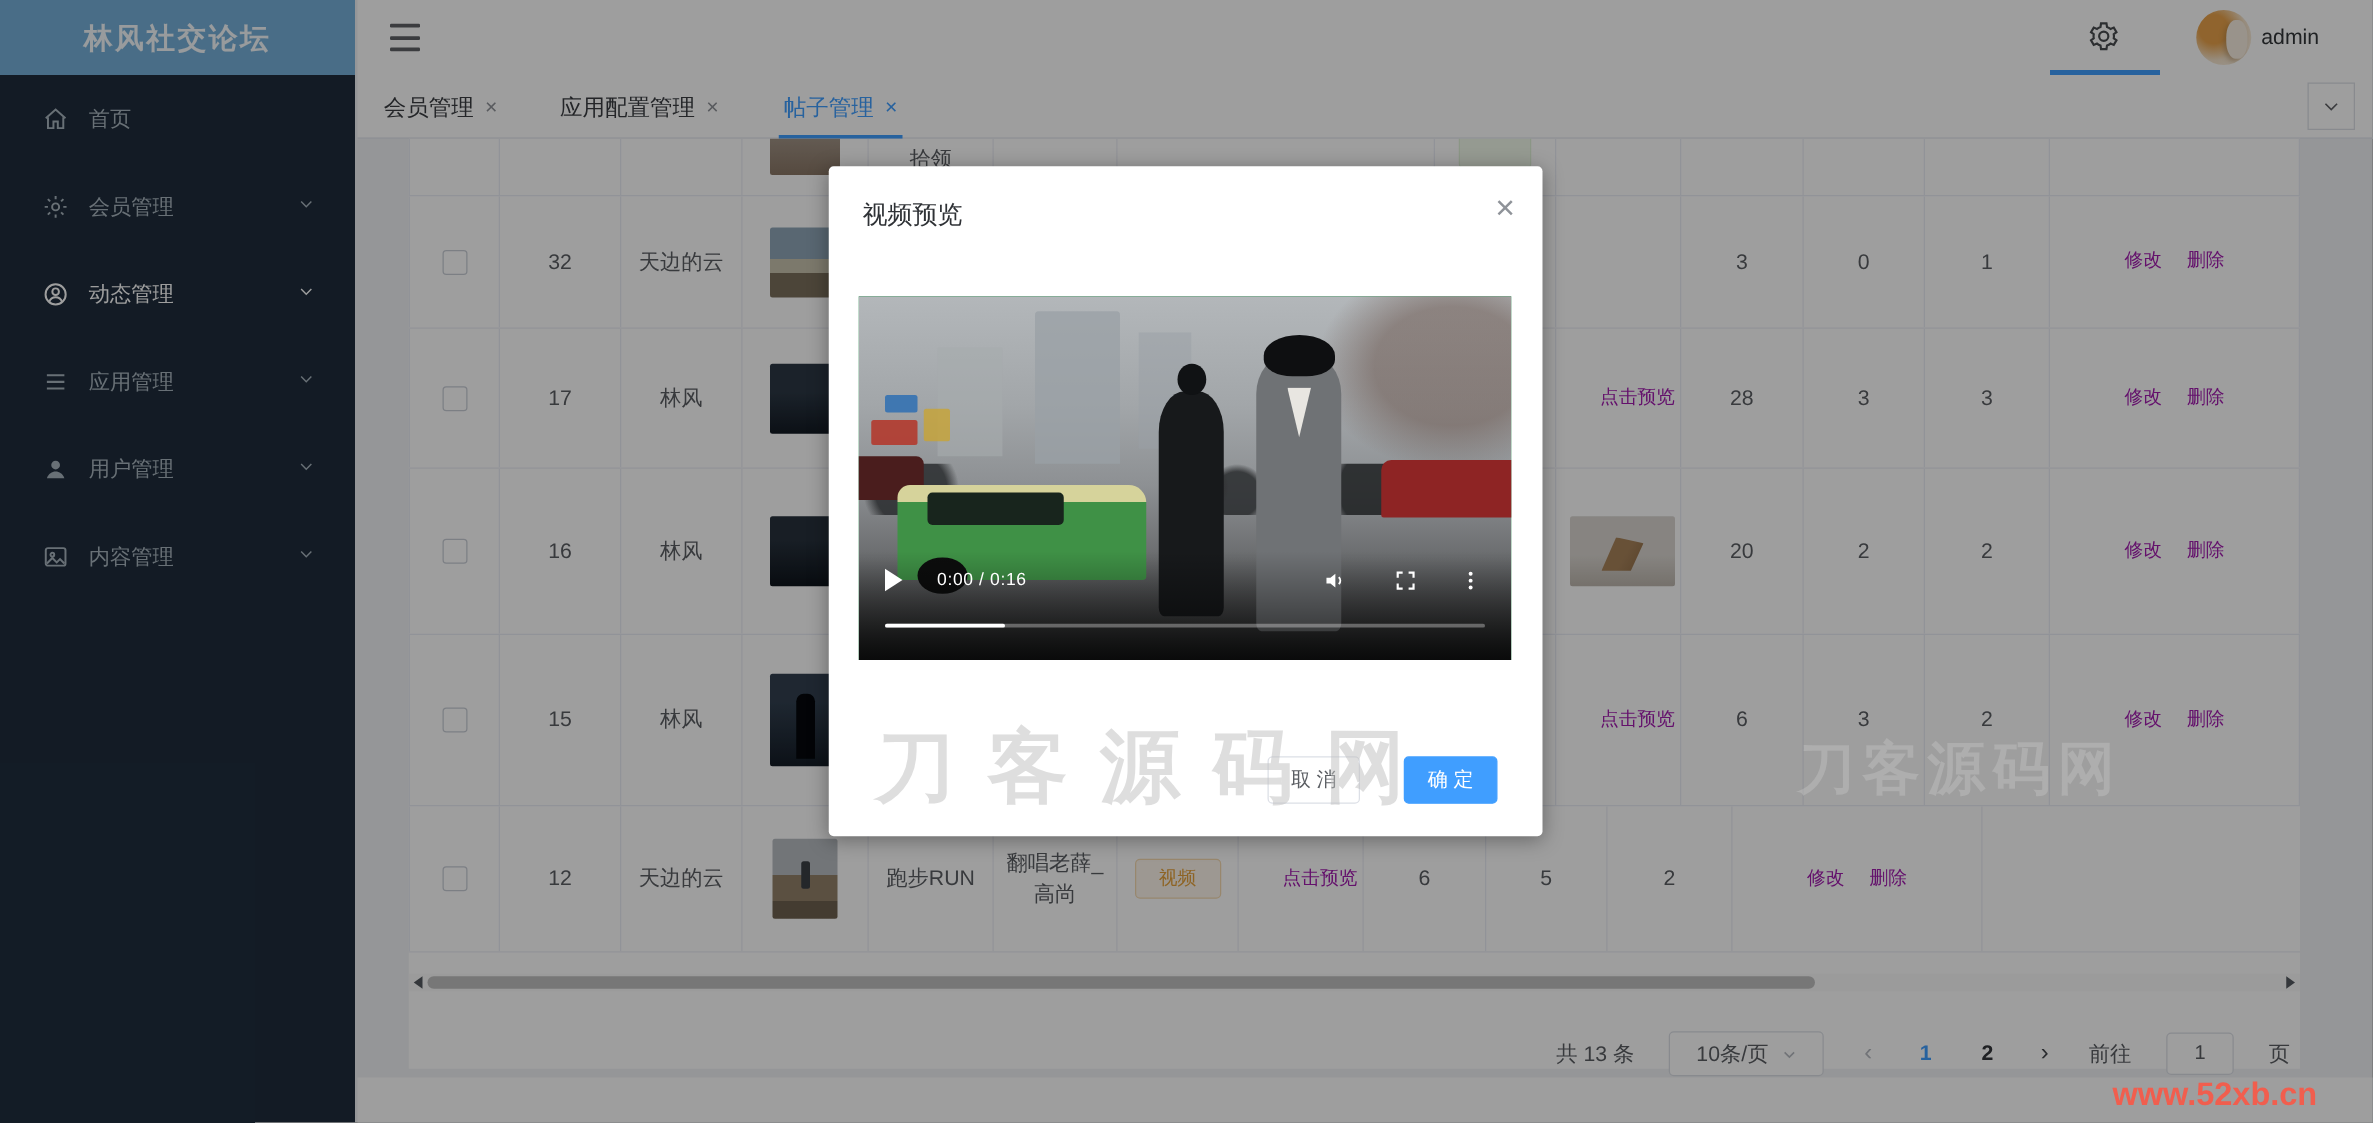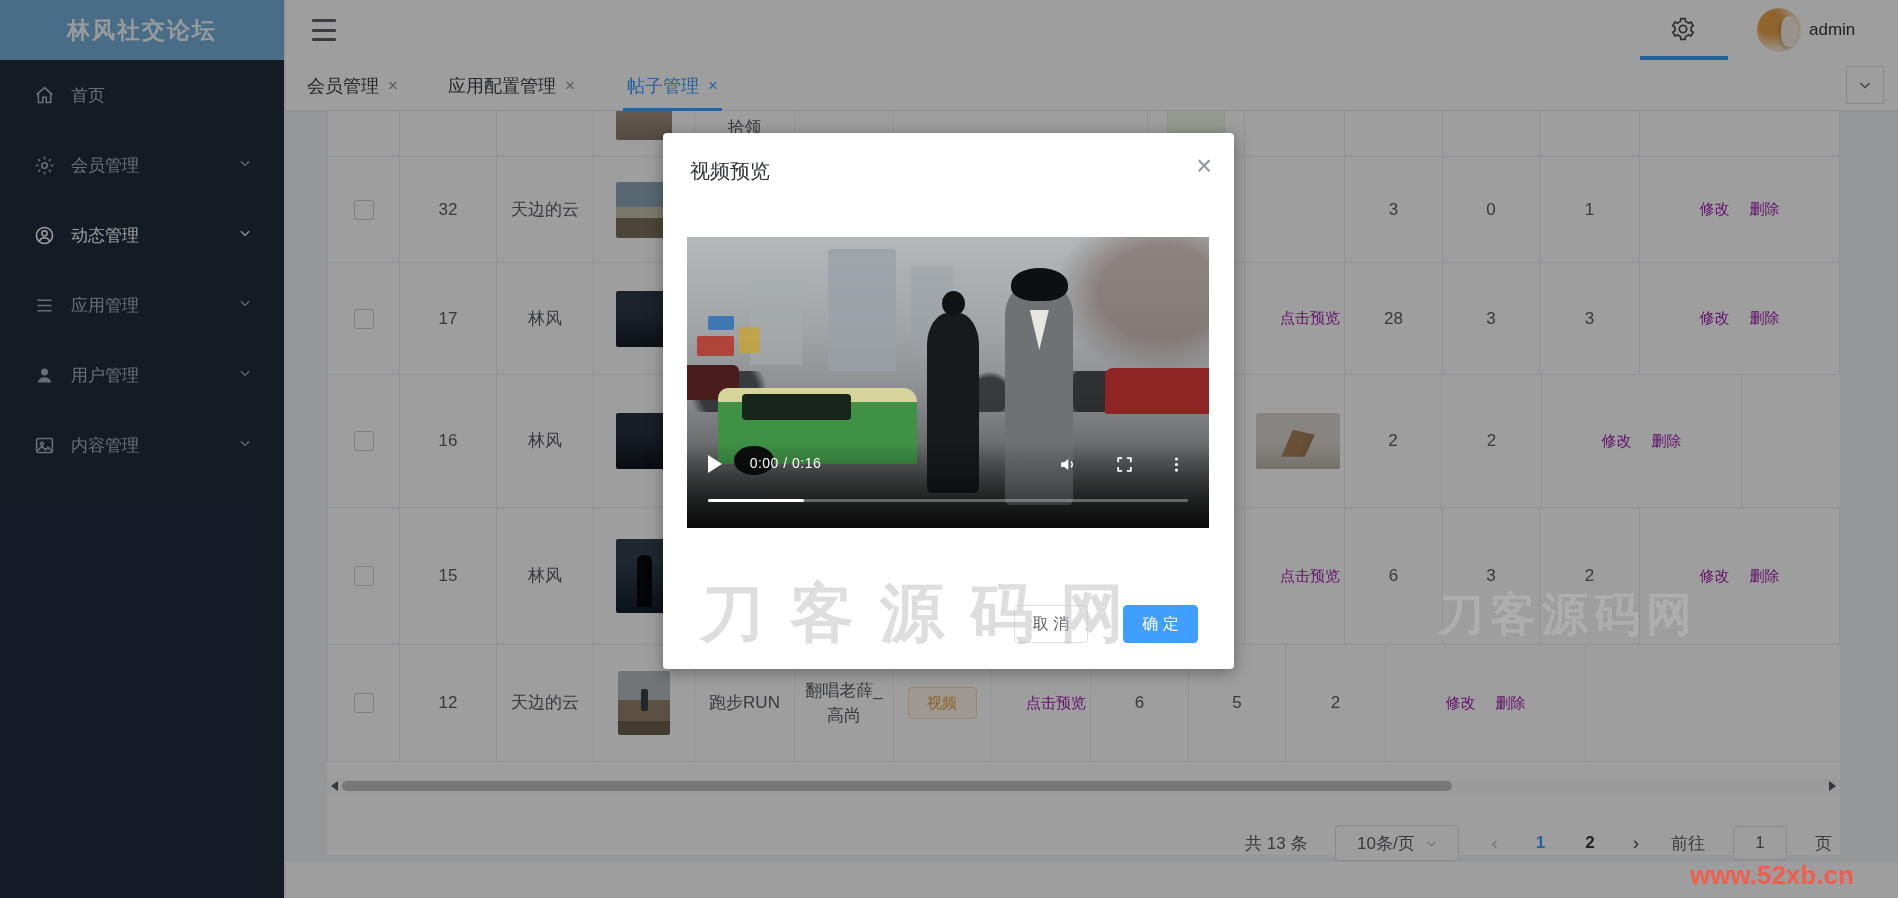--- a/index.html
+++ b/index.html
@@ -366,20 +366,21 @@
         <div class="t-cell c3">
             <div class="thumb th-dark2"></div>
           </div>
         <div class="t-cell c4"></div>
           <div class="t-cell c5"></div>
           <div class="t-cell c6"></div>
           <div class="t-cell c7"></div>
         <div class="t-cell c8">
             <div class="thumb th-desk"></div>
           </div>
+        <div class="t-cell c9">20</div>
         <div class="t-cell c10">2</div>
         <div class="t-cell c11">2</div>
         <div class="t-cell c12 actions">
           <span class="blue-link">修改</span>
           <span class="blue-link">删除</span>
         </div>
       </div>
 
       <div class="t-row" style="top:397px;height:137px">
         <div class="t-cell c0">

